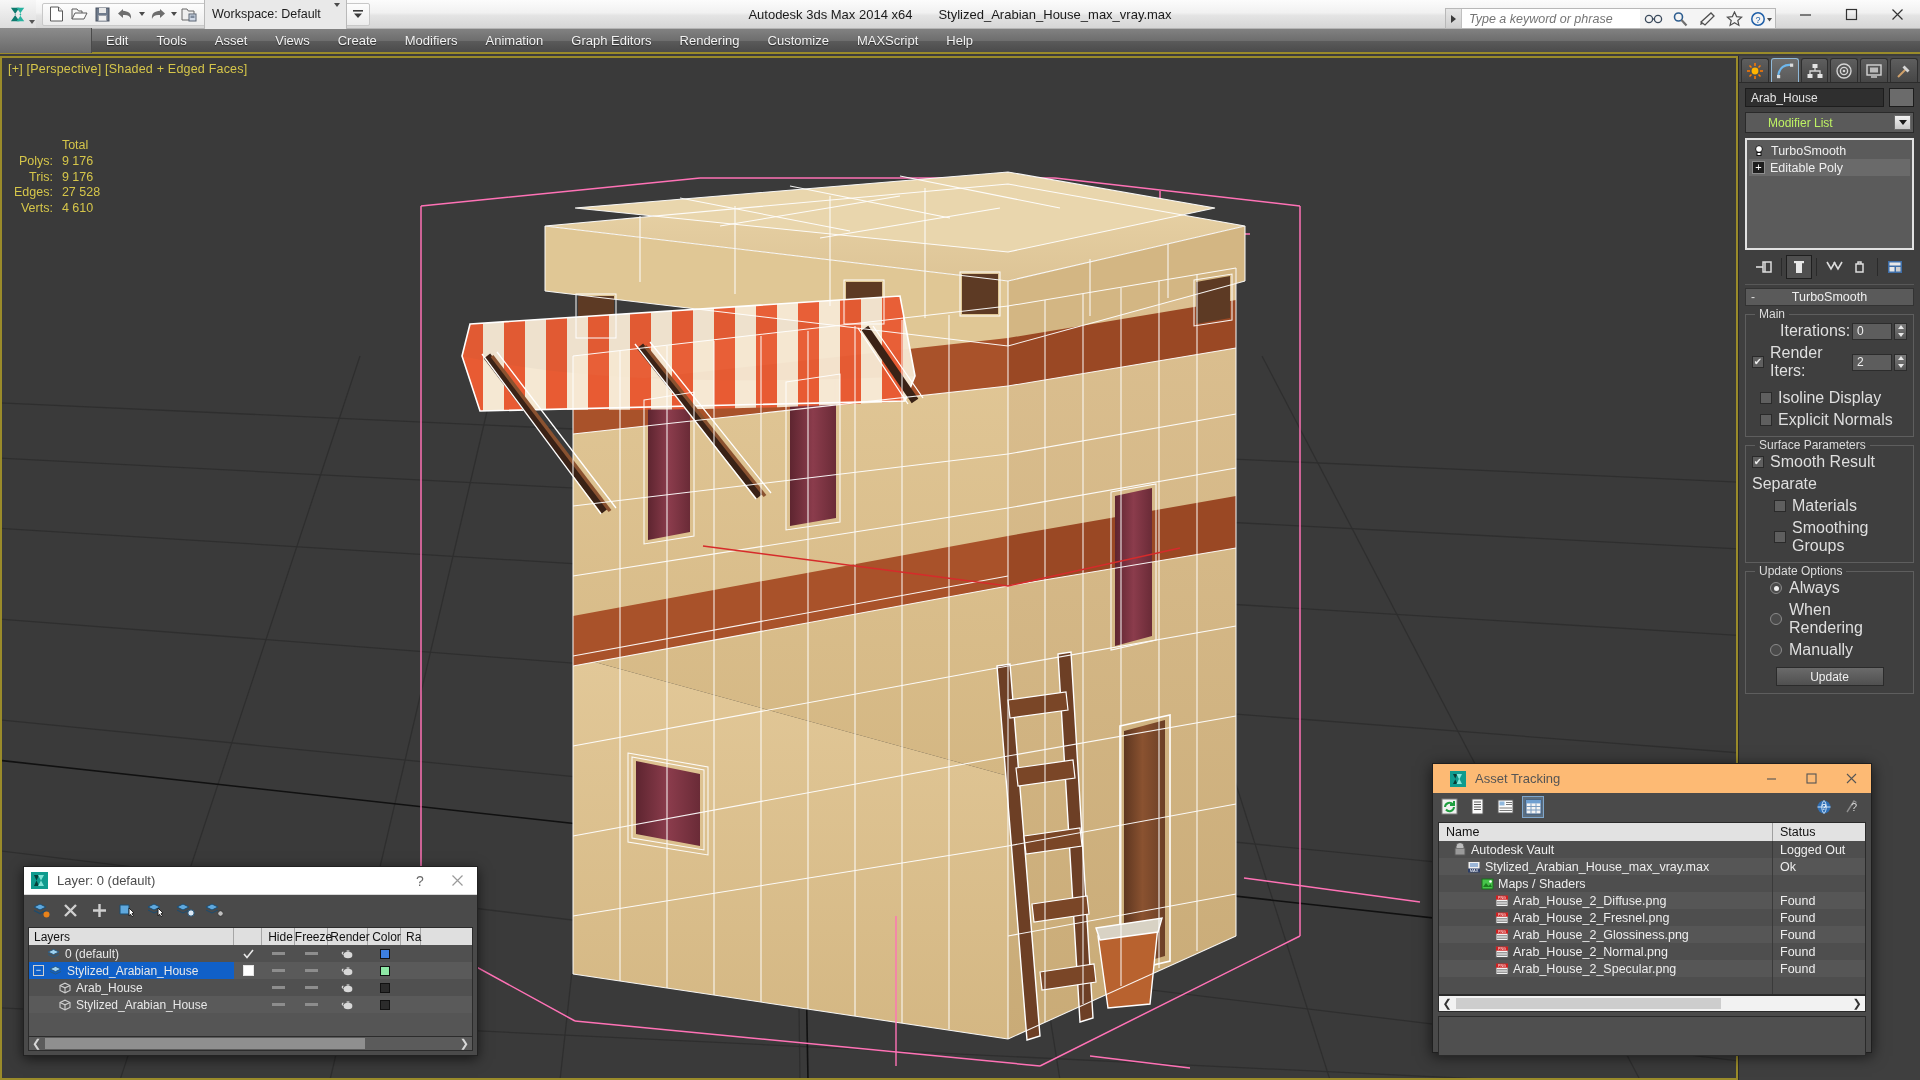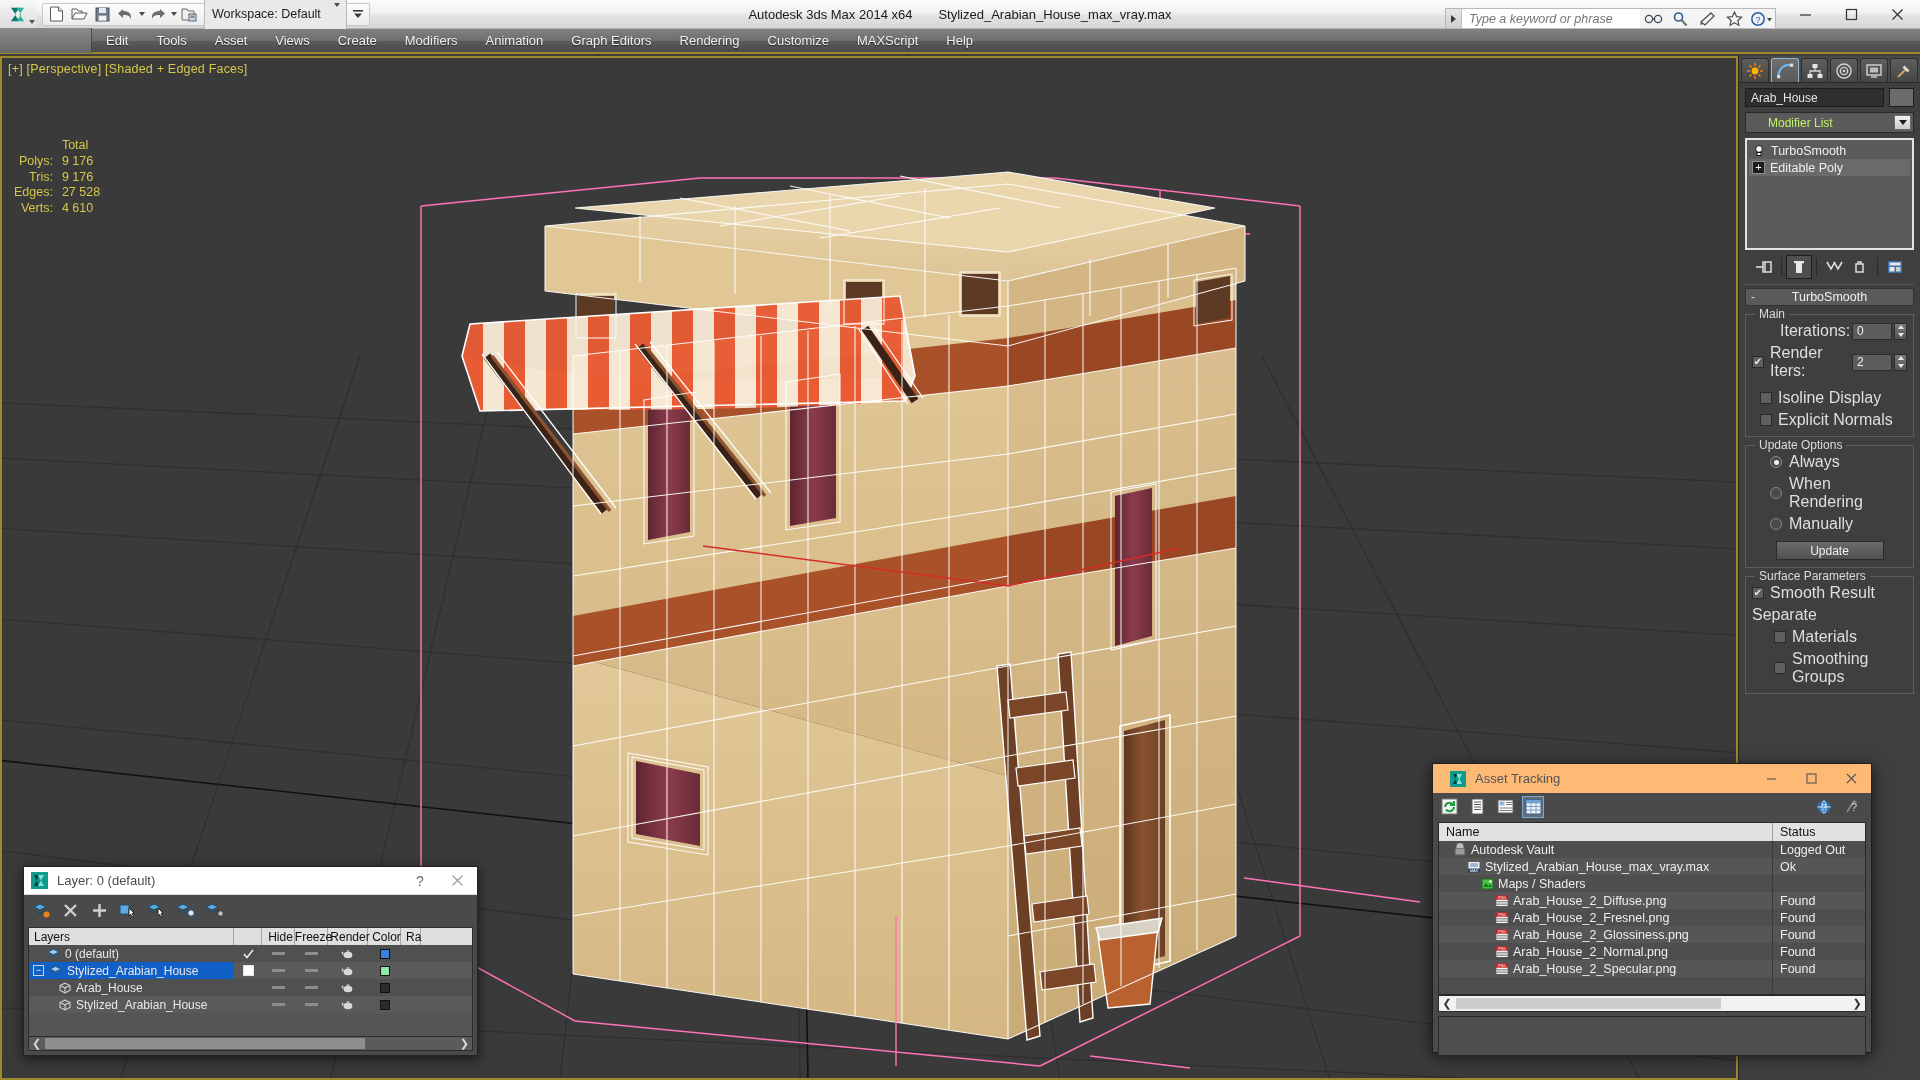--- a/index.html
+++ b/index.html
@@ -851,56 +851,56 @@
           <span class="glabel">Isoline Display</span>
         </div>
         <div class="grow">
           <span class="cb" style="margin-left:8px"></span>
           <span class="glabel">Explicit Normals</span>
         </div>
       </div>
 
       <div class="group">
         <div class="group-topline"></div>
+        <div class="group-title">Surface Parameters</div>
+
+        <div class="grow">
+          <span class="cb on"></span>
+          <span class="glabel">Smooth Result</span>
+        </div>
+        <div class="grow">
+          <span class="glabel">Separate</span>
+        </div>
+        <div class="grow indent">
+          <span class="cb"></span>
+          <span class="glabel">Materials</span>
+        </div>
+        <div class="grow indent">
+          <span class="cb"></span>
+          <span class="glabel">Smoothing Groups</span>
+        </div>
+      </div>
+
+      <div class="group">
+        <div class="group-topline"></div>
         <div class="group-title">Update Options</div>
 
         <div class="grow">
           <span class="rb on" style="margin-left:18px"></span>
           <span class="glabel">Always</span>
         </div>
         <div class="grow">
           <span class="rb" style="margin-left:18px"></span>
           <span class="glabel">When Rendering</span>
         </div>
         <div class="grow">
           <span class="rb" style="margin-left:18px"></span>
           <span class="glabel">Manually</span>
         </div>
         <div class="btn-update">Update</div>
-      </div>
-
-      <div class="group">
-        <div class="group-topline"></div>
-        <div class="group-title">Surface Parameters</div>
-
-        <div class="grow">
-          <span class="cb on"></span>
-          <span class="glabel">Smooth Result</span>
-        </div>
-        <div class="grow">
-          <span class="glabel">Separate</span>
-        </div>
-        <div class="grow indent">
-          <span class="cb"></span>
-          <span class="glabel">Materials</span>
-        </div>
-        <div class="grow indent">
-          <span class="cb"></span>
-          <span class="glabel">Smoothing Groups</span>
-        </div>
       </div>
     </div>
   </div>
 
   <div class="layerdlg">
     <div class="ld-title">
       <svg class="ld-ico" viewBox="0 0 17 17">
         <rect width="17" height="17" fill="#0f9b8e"></rect>
         <polygon points="3,3 8,3 5.5,8.5 8,14 3,14 5.5,8.5" fill="#063f3a"></polygon>
         <polygon points="7,3 13,3 10,8.5 13,14 7,14 10,8.5" fill="#7fe3d6"></polygon>

